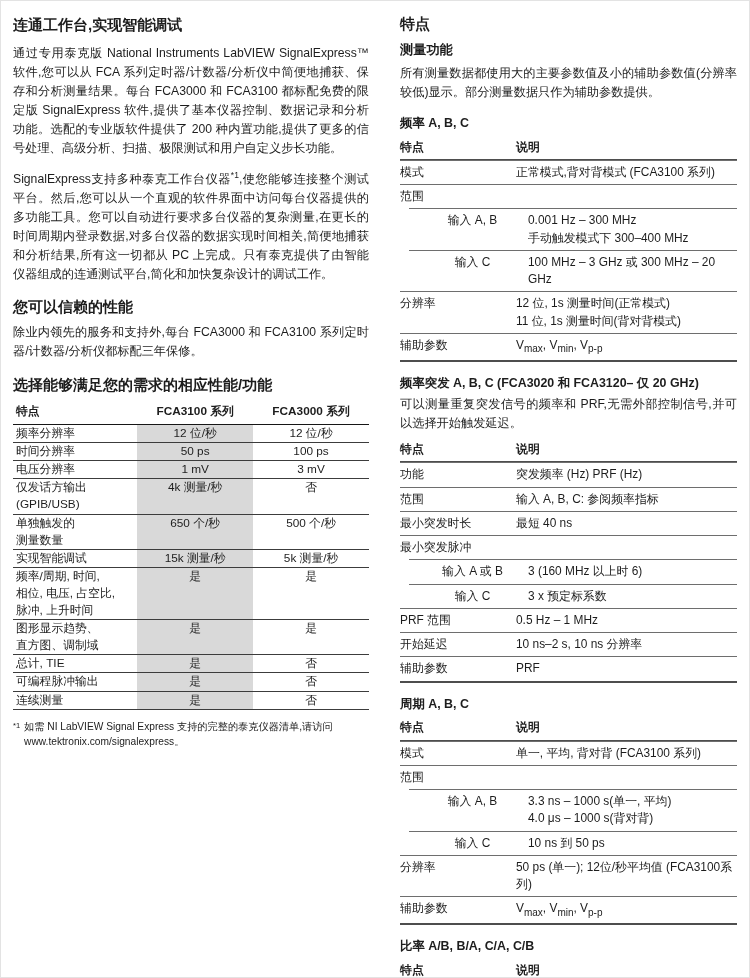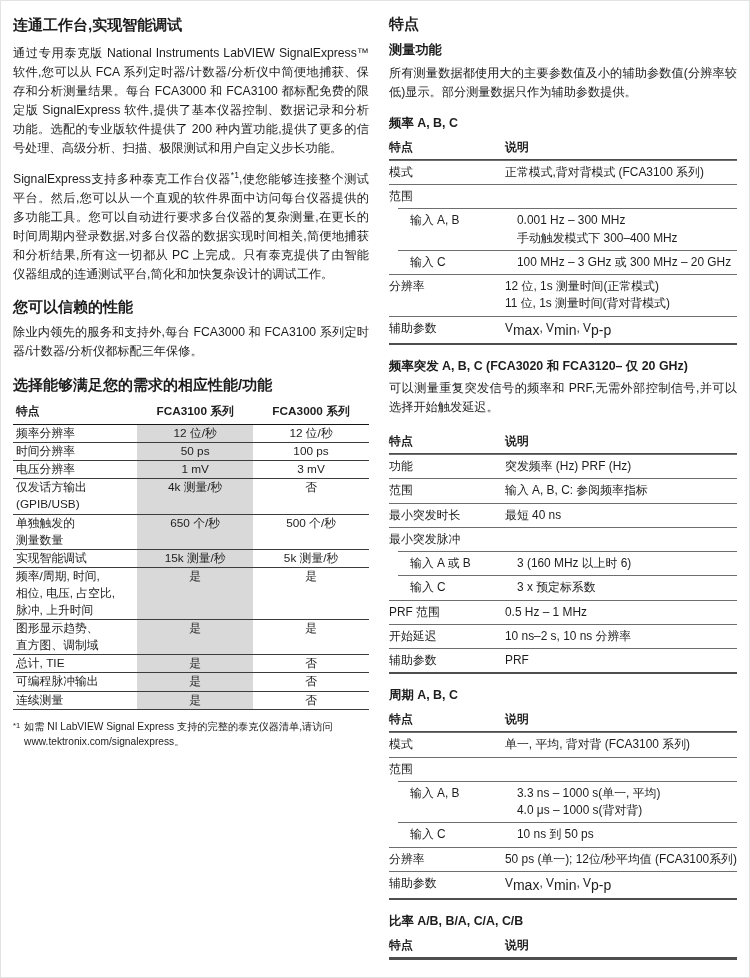--- a/index.html
+++ b/index.html
@@ -1,19 +1,19 @@
 <!DOCTYPE html>
 <html><head>
 <meta charset="utf-8">
 <style>
   html,body{margin:0;padding:0;background:#f4f4f4;}
   .page{
     width:750px;height:978px;box-sizing:border-box;
     margin:0 auto;background:#ffffff;border:1px solid #e3e3e3;
-    padding:12px 12px 10px 12px;display:flex;gap:20px;
+    padding:12px 12px 10px 12px;display:flex;gap:31px;
     font-family:"Liberation Sans","DejaVu Sans",sans-serif;
     color:#1d1d1d;overflow:hidden;
   }
   .col-left{flex:0 0 356px;width:356px;}
   .col-right{flex:1;min-width:0;}
 
   .h1{font-size:15px;font-weight:bold;margin:2px 0 9px 0;line-height:1.3;}
   .h2{font-size:15px;font-weight:bold;margin:13px 0 7px 0;line-height:1.3;}
   .body-p{font-size:12.2px;line-height:1.56;text-align:justify;margin:0 0 11px 0;}
   .body-p sup{font-size:8.5px;}
@@ -32,30 +32,30 @@
 
   .footnote{font-size:10.2px;line-height:1.5;margin-top:9px;display:flex;color:#222;}
   .footnote .mark{font-size:7.5px;vertical-align:top;position:relative;top:1px;margin-right:4px;flex:0 0 auto;}
 
   
   .r-h1{font-size:15px;font-weight:bold;margin:2px 0 7px 0;}
   .r-h2{font-size:13.2px;font-weight:bold;margin:0 0 5px 0;}
   .r-intro{font-size:12.2px;line-height:1.55;text-align:justify;margin:0 0 4px 0;}
   .sec{margin-top:13px;}
   .sec-title{font-size:12.4px;font-weight:bold;margin:0 0 4px 0;line-height:1.35;}
-  .sec-intro{font-size:12.2px;line-height:1.55;text-align:justify;margin:2px 0 13px 0;}
+  .sec-intro{font-size:12.2px;line-height:1.55;text-align:justify;margin:2px 0 5px 0;}
   .spec{font-size:11.9px;border-bottom:2px solid #4e4e4e;}
   .srow{display:flex;border-top:1px solid #6e6e6e;padding:3px 0;line-height:1.45;}
   .srow.shead{border-top:none;border-bottom:1px solid #4e4e4e;font-weight:bold;}
   .srow.ssub{margin-left:9px;}
   .slabel{flex:0 0 112px;padding-right:4px;}
-  .ssub .slabel{flex-basis:103px;padding-left:12px;}
+  .ssub .slabel{flex-basis:103px;padding-left:12px;text-align:center;}
   .sval{flex:1;min-width:0;}
   .sval div{margin:0;}
-  .sval sub{font-size:14px;margin-top:14px;}
+  .sval sub{font-size:10px;margin-top:14px;}
 </style>
 </head>
 <body>
 
 <div class="page">
 
   <div class="col-left">
     <div class="h1">连通工作台,实现智能调试</div>
     <p class="body-p">通过专用泰克版 National Instruments LabVIEW SignalExpress™ 软件,您可以从 FCA 系列定时器/计数器/分析仪中简便地捕获、保存和分析测量结果。每台 FCA3000 和 FCA3100 都标配免费的限定版 SignalExpress 软件,提供了基本仪器控制、数据记录和分析功能。选配的专业版软件提供了 200 种内置功能,提供了更多的信号处理、高级分析、扫描、极限测试和用户自定义步长功能。</p>
     <p class="body-p"><span>SignalExpress支持多种泰克工作台仪器</span><sup>*1</sup><span>,使您能够连接整个测试平台。然后,您可以从一个直观的软件界面中访问每台仪器提供的多功能工具。您可以自动进行要求多台仪器的复杂测量,在更长的时间周期内登录数据,对多台仪器的数据实现时间相关,简便地捕获和分析结果,所有这一切都从 PC 上完成。只有泰克提供了由智能仪器组成的连通测试平台,简化和加快复杂设计的调试工作。</span></p>

